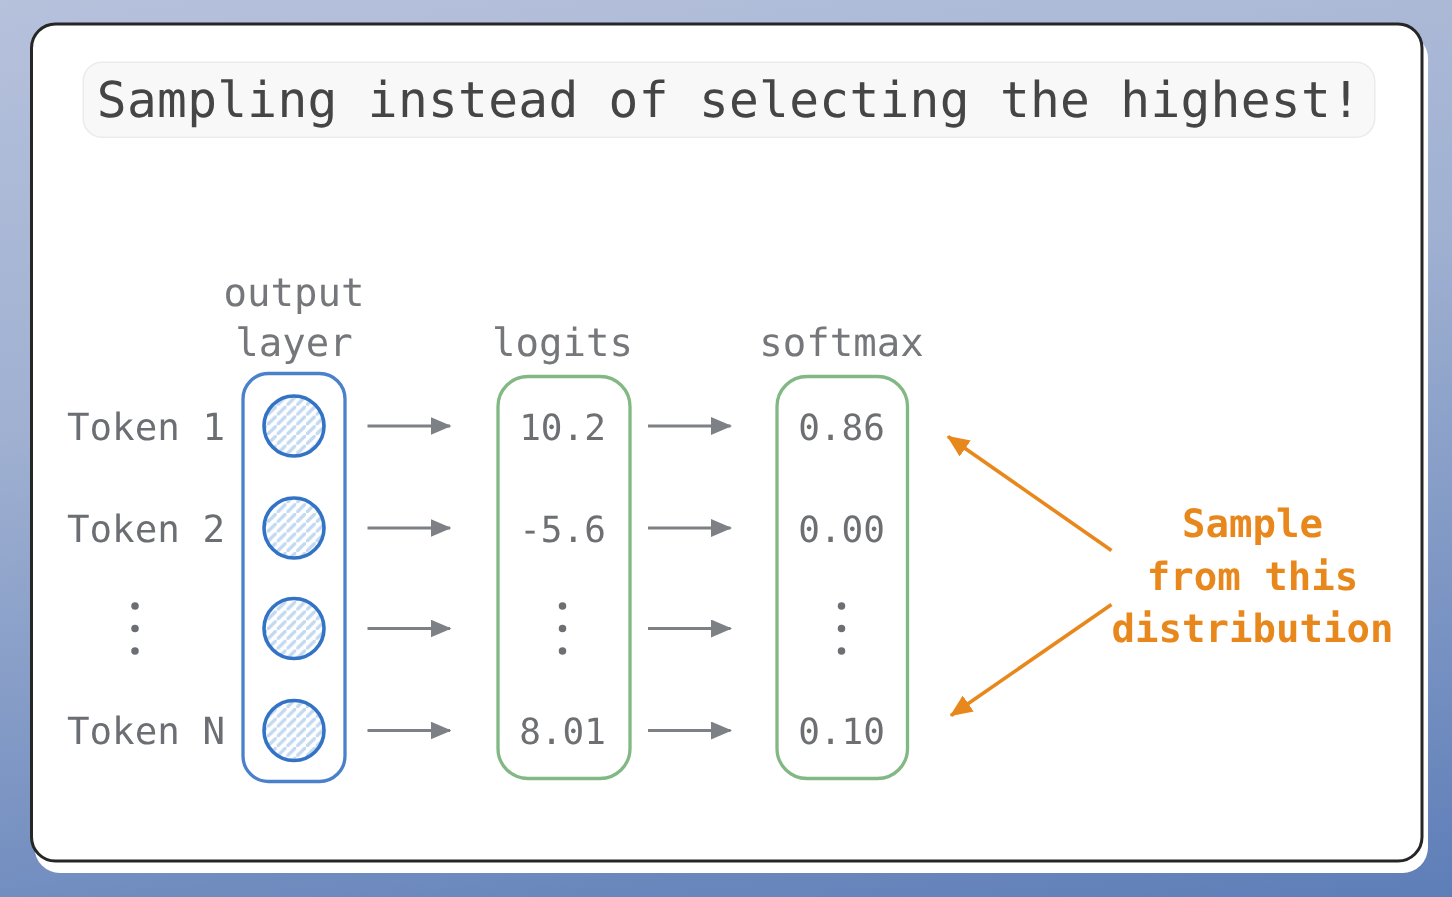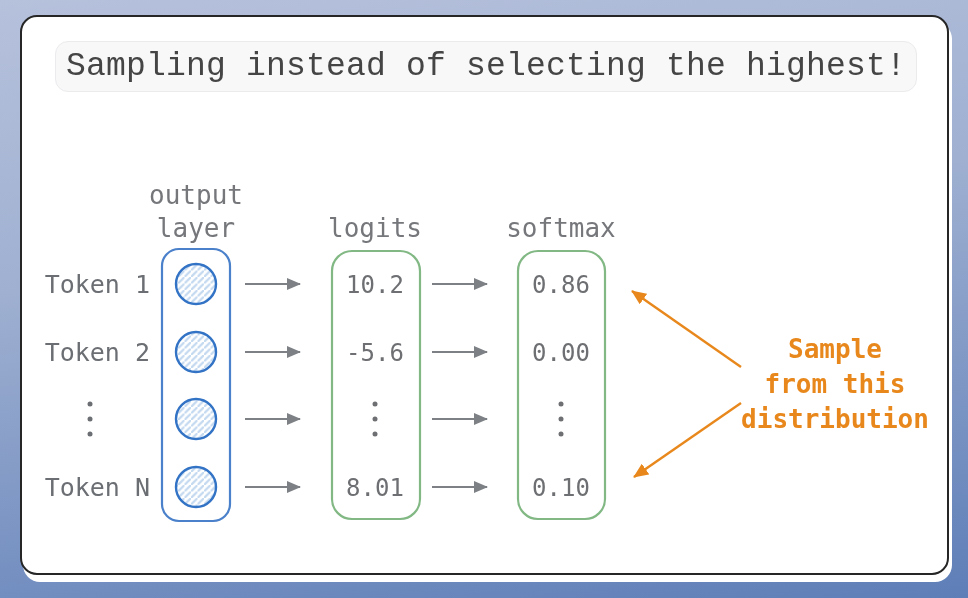--- a/index.html
+++ b/index.html
@@ -20,21 +20,20 @@
     box-shadow: 3px 7px 0 #ffffff;
   }
   .title-pill {
     position: absolute; left: 33px; top: 24px;
     width: 862px; height: 51px;
     background: #f8f8f9;
     border: 1.5px solid #ebebee;
     border-radius: 13px;
     display: flex; align-items: center; justify-content: center;
     box-sizing: border-box;
-    font-family: Liberation Mono, monospace;
   }
   .title-pill span {
     font-size: 33px; color: #454545; letter-spacing: 0.2px; white-space: nowrap;
   }
   svg.diagram {
     position: absolute; left: 0; top: 0;
     width: 925px; height: 556px; display: block;
   }
   text {
     font-family: "DejaVu Sans Mono", monospace;

